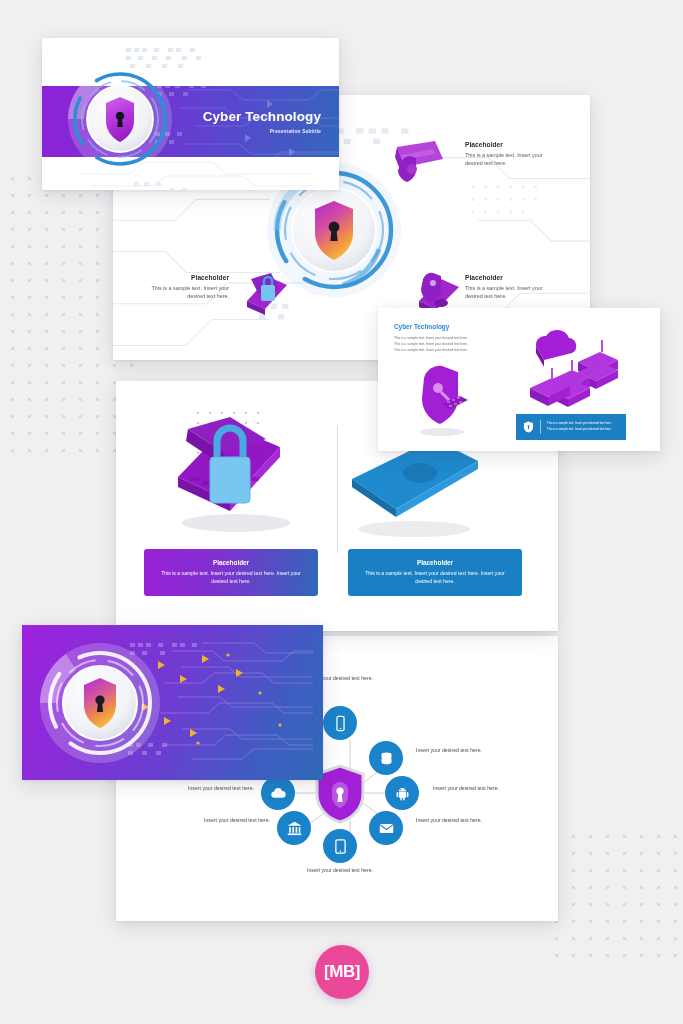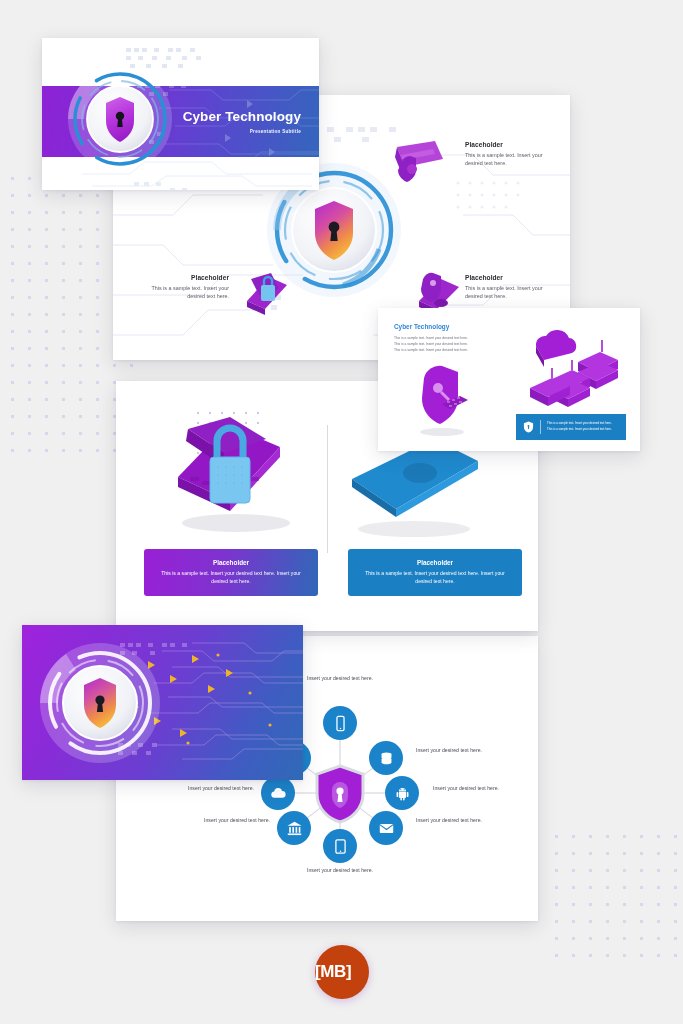--- a/index.html
+++ b/index.html
@@ -16,21 +16,21 @@
     background-image:radial-gradient(circle, #d8d4ec 1.6px, transparent 1.7px);
     background-size:17px 17px;
     opacity:.95;
   }
   #dots-left{left:4px;top:170px;width:132px;height:292px;}
   #dots-right{left:548px;top:828px;width:138px;height:132px;}
 
   
   .slide{position:absolute;background:#fff;
     box-shadow:0 5px 18px rgba(40,30,70,.13), 0 1px 3px rgba(40,30,70,.08);
-    overflow:hidden;}
+    overflow:hidden;padding-left:20px;}
 
   
   #slide-title{left:42px;top:38px;width:277px;height:152px;z-index:7;}
   .title-band{position:absolute;left:0;top:48px;width:100%;height:71px;
     background:linear-gradient(100deg,#8e22d6 0%,#7b2ed4 28%,#5a46cf 60%,#3466bd 100%);
     overflow:hidden;}
   .title-band .circuit{position:absolute;right:-10px;top:-10px;width:200px;height:95px;opacity:.5;}
   .title-text{position:absolute;right:18px;top:50%;transform:translateY(-50%);
     text-align:right;color:#fff;}
   .title-text .h{font-size:13.5px;font-weight:bold;letter-spacing:.1px;line-height:1.1;}
@@ -86,21 +86,21 @@
   .node{position:absolute;width:34px;height:34px;border-radius:50%;background:#1b83ca;
     display:flex;align-items:center;justify-content:center;}
   .node svg{width:17px;height:17px;fill:#fff;}
   .nlabel{position:absolute;width:74px;font-size:5.2px;color:#4c4c58;line-height:1.55;}
   .nlabel.c{text-align:center;}
   .nlabel.r{text-align:right;}
   .nlabel.l{text-align:left;}
 
   
   #mb-logo{position:absolute;left:315px;top:945px;width:54px;height:54px;border-radius:50%;
-    background:#c2410c;display:flex;align-items:center;z-index:12;
+    background:#ec4899;display:flex;align-items:center;justify-content:center;z-index:12;
     box-shadow:0 2px 8px rgba(120,30,180,.25);}
   #mb-logo .mb{color:#fff;font-size:17px;font-weight:bold;letter-spacing:-.4px;
     font-family:"Liberation Sans", sans-serif;}
 </style>
 </head>
 <body>
 
 <div class="stage">
 
   <div class="dots" id="dots-left"></div>

